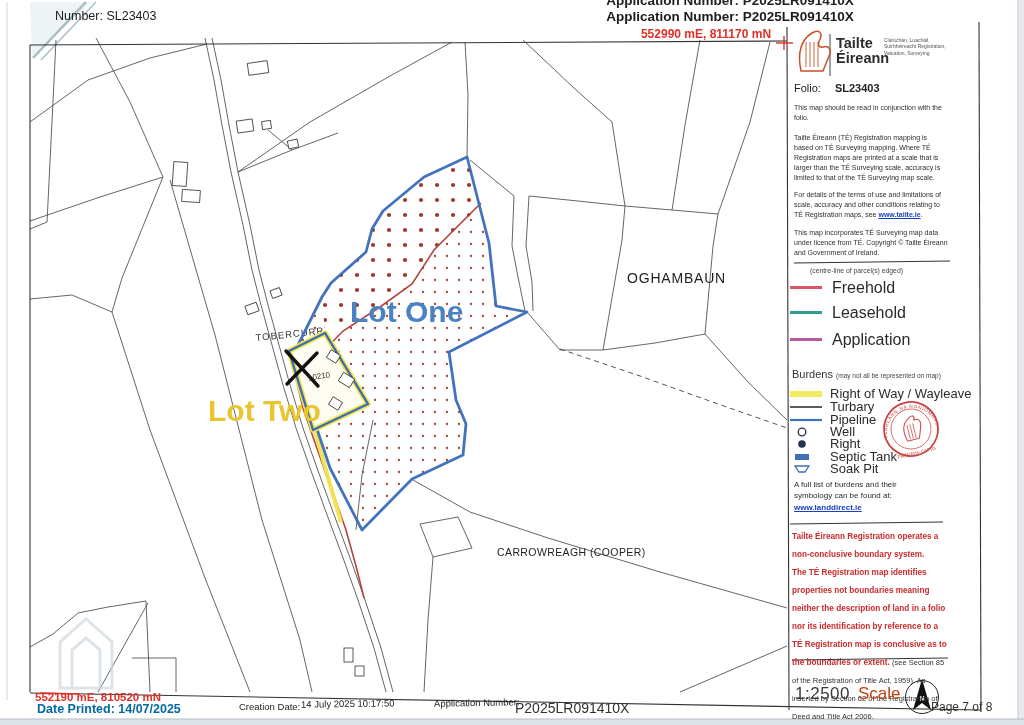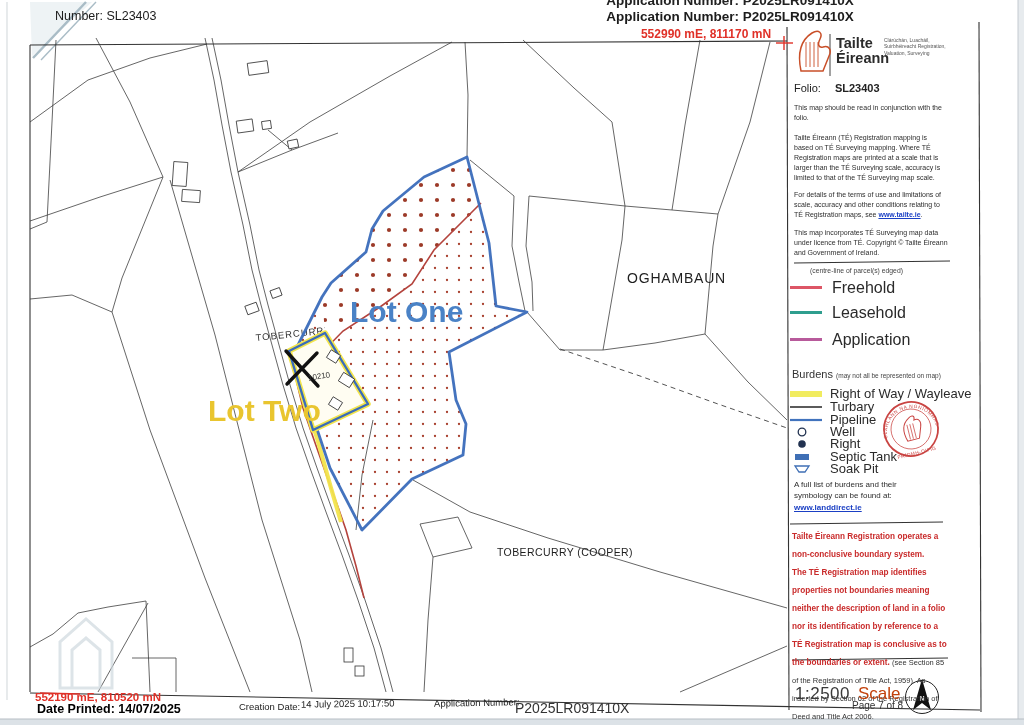--- a/index.html
+++ b/index.html
@@ -7,28 +7,28 @@
        font-family:"Liberation Sans",sans-serif;overflow:hidden;color:#222}
   .abs{position:absolute}
   #mapsvg{position:absolute;left:0;top:0;z-index:1}
   .txt{position:absolute;z-index:3;white-space:nowrap}
   .num-label{left:55px;top:9px;font-size:12.5px;font-weight:normal;color:#1c1c1c}
   .app-cut{left:575px;top:0;width:310px;height:8px;overflow:hidden;text-align:center}
   .app-cut span{position:relative;top:-9px;font-size:13.5px;font-weight:bold;color:#222}
   .app-top{left:575px;top:9px;width:310px;text-align:center;font-size:13.5px;font-weight:bold;color:#1c1c1c}
   .georef-top{left:630px;top:27px;width:152px;text-align:center;font-size:12px;font-weight:bold;color:#e03128}
   .georef-bot{left:35px;top:691px;font-size:11.5px;font-weight:bold;color:#e03128}
-  .date-printed{left:37px;top:702px;font-size:12.5px;font-weight:bold;color:#000000}
+  .date-printed{left:37px;top:702px;font-size:12.5px;font-weight:bold;color:#0369a1}
   .creation-label{left:239px;top:701px;font-size:9.5px;color:#222}
   .creation-value{left:301px;top:698px;font-size:9.5px;color:#222;transform:rotate(-0.8deg)}
   .appnum-label{left:434px;top:697px;font-size:9.5px;color:#222;transform:rotate(-1deg)}
   .appnum-value{left:515px;top:700px;font-size:14px;color:#333}
   .scale-value{left:795px;top:684px;font-size:17px;color:#3a3a3a;letter-spacing:.5px}
   .scale-word{left:858px;top:684px;font-size:17px;color:#c2410c}
-  .page-label{left:852px;top:700px;font-size:10px;color:#333}
+  .page-label{left:931px;top:700px;font-size:12px;color:#333}
   
   .lot-one{left:350px;top:295px;font-size:30px;font-weight:600;color:#4a82c6}
   .lot-two{left:208px;top:394px;font-size:30px;font-weight:600;color:#e9c52f}
   .oghambaun{left:627px;top:270px;font-size:14px;letter-spacing:.8px;color:#1e1e1e}
   .carrowreagh{left:497px;top:546px;font-size:10.5px;letter-spacing:.4px;color:#1e1e1e}
   .parcel-num{left:308px;top:372px;font-size:8px;color:#333;transform:rotate(-9deg)}
   .brand-name{left:836px;top:36px;font-size:14.5px;font-weight:bold;color:#2b2b2b;line-height:15px}
   .brand-tag{left:884px;top:37px;font-size:5px;color:#555;line-height:6.3px;white-space:normal;width:68px}
   .folio{left:794px;top:82px;font-size:11px;color:#222}
   .folio b{font-weight:bold;margin-left:14px}
@@ -213,21 +213,21 @@
 </div>
 
 <div class="txt num-label">Number: SL23403</div>
 <div class="txt app-cut"><span>Application Number: P2025LR091410X</span></div>
 <div class="txt app-top">Application Number: P2025LR091410X</div>
 <div class="txt georef-top">552990 mE, 811170 mN</div>
 
 <div class="txt lot-one">Lot One</div>
 <div class="txt lot-two">Lot Two</div>
 <div class="txt oghambaun">OGHAMBAUN</div>
-<div class="txt carrowreagh">TOBERCURRY (COOPER)</div>
+<div class="txt carrowreagh">CARROWREAGH (COOPER)</div>
 <div class="txt parcel-num">10210</div>
 
 <div class="txt brand-name">
   <div>Tailte</div>
   <div>Éireann</div>
 </div>
 <div class="txt brand-tag">Clárúchán, Luacháil, Suirbhéireacht Registration, Valuation, Surveying</div>
 <div class="txt folio">
   <span>Folio:</span><b>SL23403</b>
 </div>

